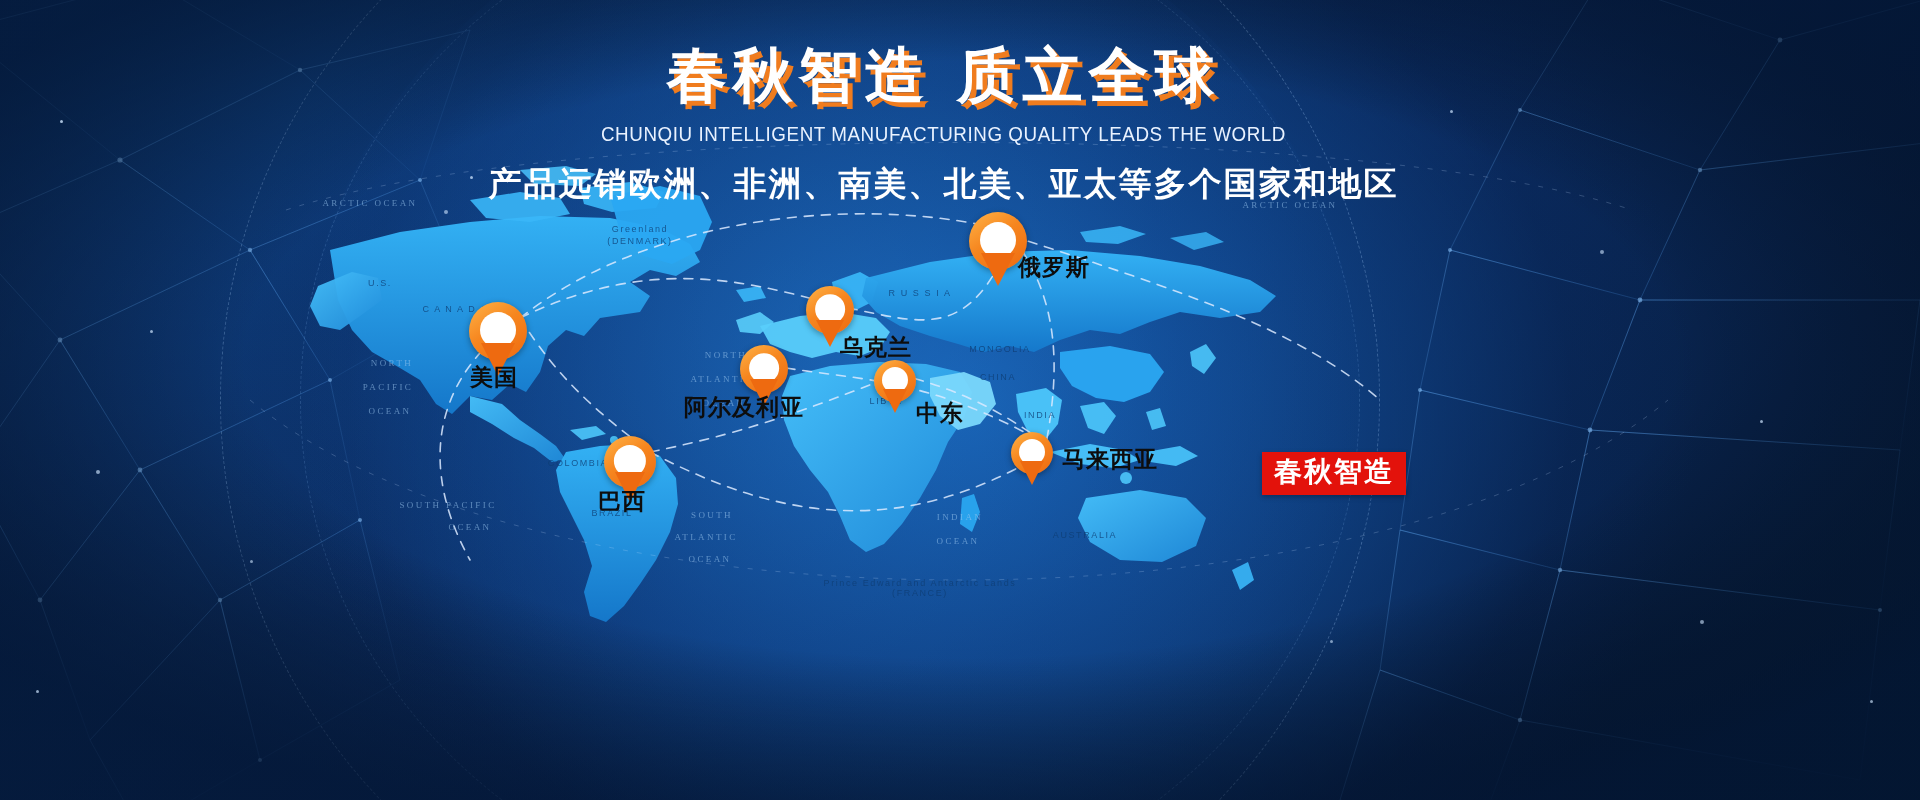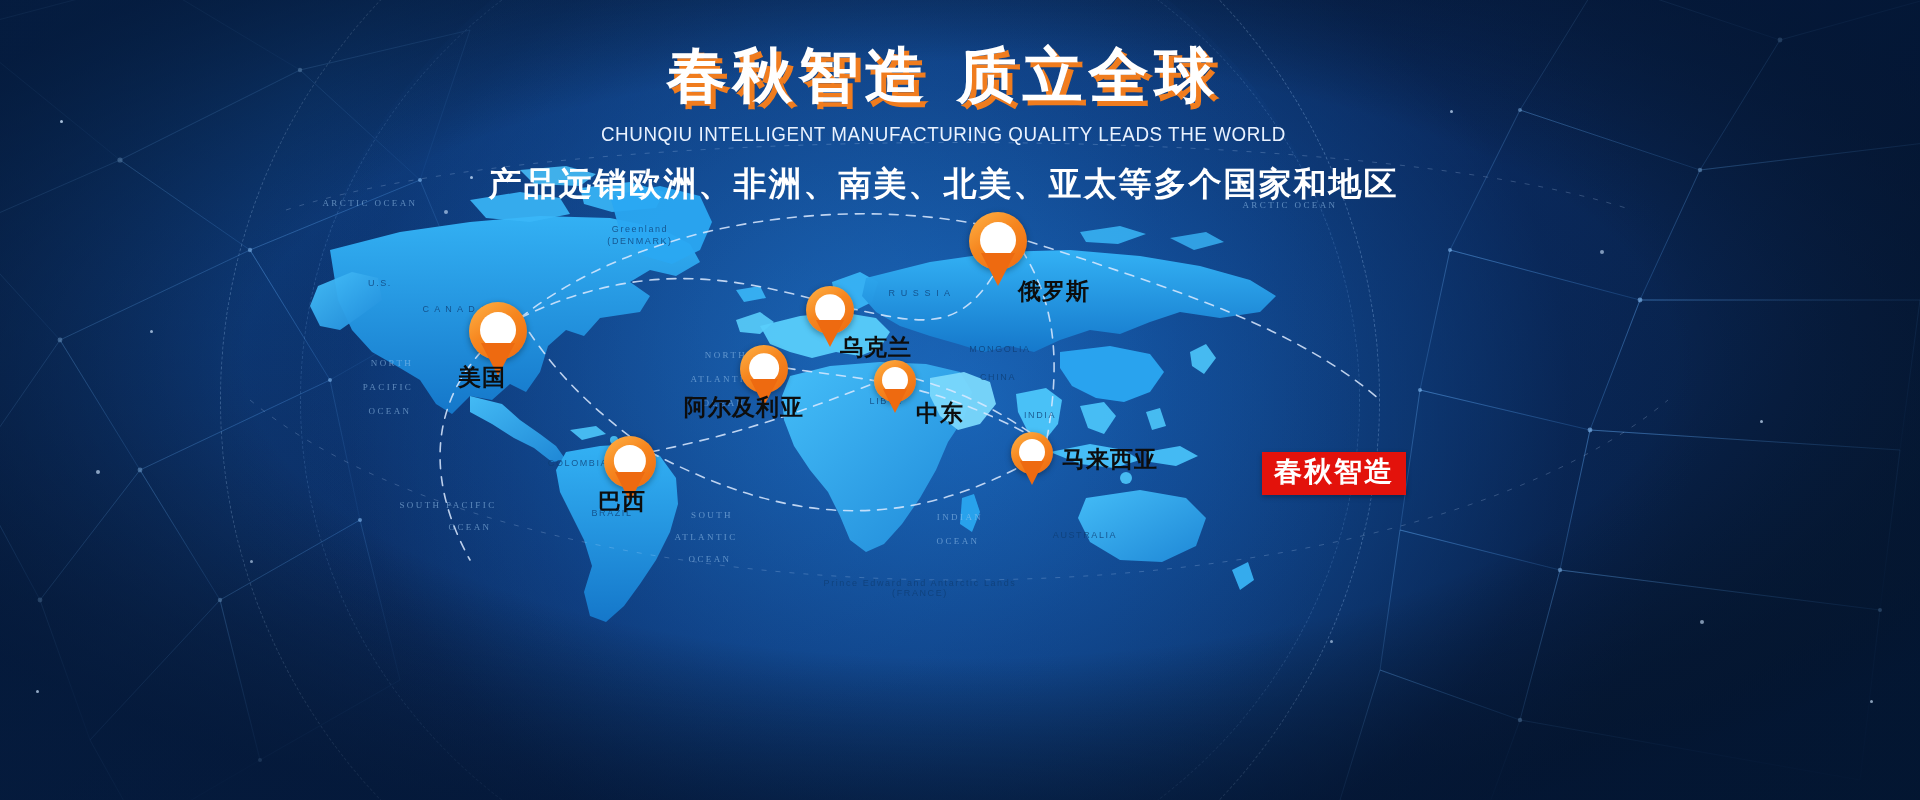--- a/index.html
+++ b/index.html
@@ -306,31 +306,31 @@
     </div>
     <div class="sub-en">CHUNQIU INTELLIGENT MANUFACTURING QUALITY LEADS THE WORLD</div>
     <div class="sub-cn">产品远销欧洲、非洲、南美、北美、亚太等多个国家和地区</div>
   </div>
 
   <div id="pins-host">
       <div class="pin" style="left: 969px; top: 212px; --d: 58px;">
         <div class="head"></div>
         <div class="tail"></div>
       </div>
-      <div class="pin-label" style="left: 1018px; top: 276px;">俄罗斯</div>
+      <div class="pin-label" style="left: 1018px; top: 252px;">俄罗斯</div>
       <div class="pin" style="left: 806px; top: 286px; --d: 48px;">
         <div class="head"></div>
         <div class="tail"></div>
       </div>
       <div class="pin-label" style="left: 840px; top: 332px;">乌克兰</div>
       <div class="pin" style="left: 469px; top: 302px; --d: 58px;">
         <div class="head"></div>
         <div class="tail"></div>
       </div>
-      <div class="pin-label" style="left: 458px; top: 362px;">美国</div>
+      <div class="pin-label" style="left: 470px; top: 362px;">美国</div>
       <div class="pin" style="left: 740px; top: 345px; --d: 48px;">
         <div class="head"></div>
         <div class="tail"></div>
       </div>
       <div class="pin-label" style="left: 684px; top: 392px;">阿尔及利亚</div>
       <div class="pin" style="left: 874px; top: 360px; --d: 42px;">
         <div class="head"></div>
         <div class="tail"></div>
       </div>
       <div class="pin-label" style="left: 916px; top: 398px;">中东</div>

